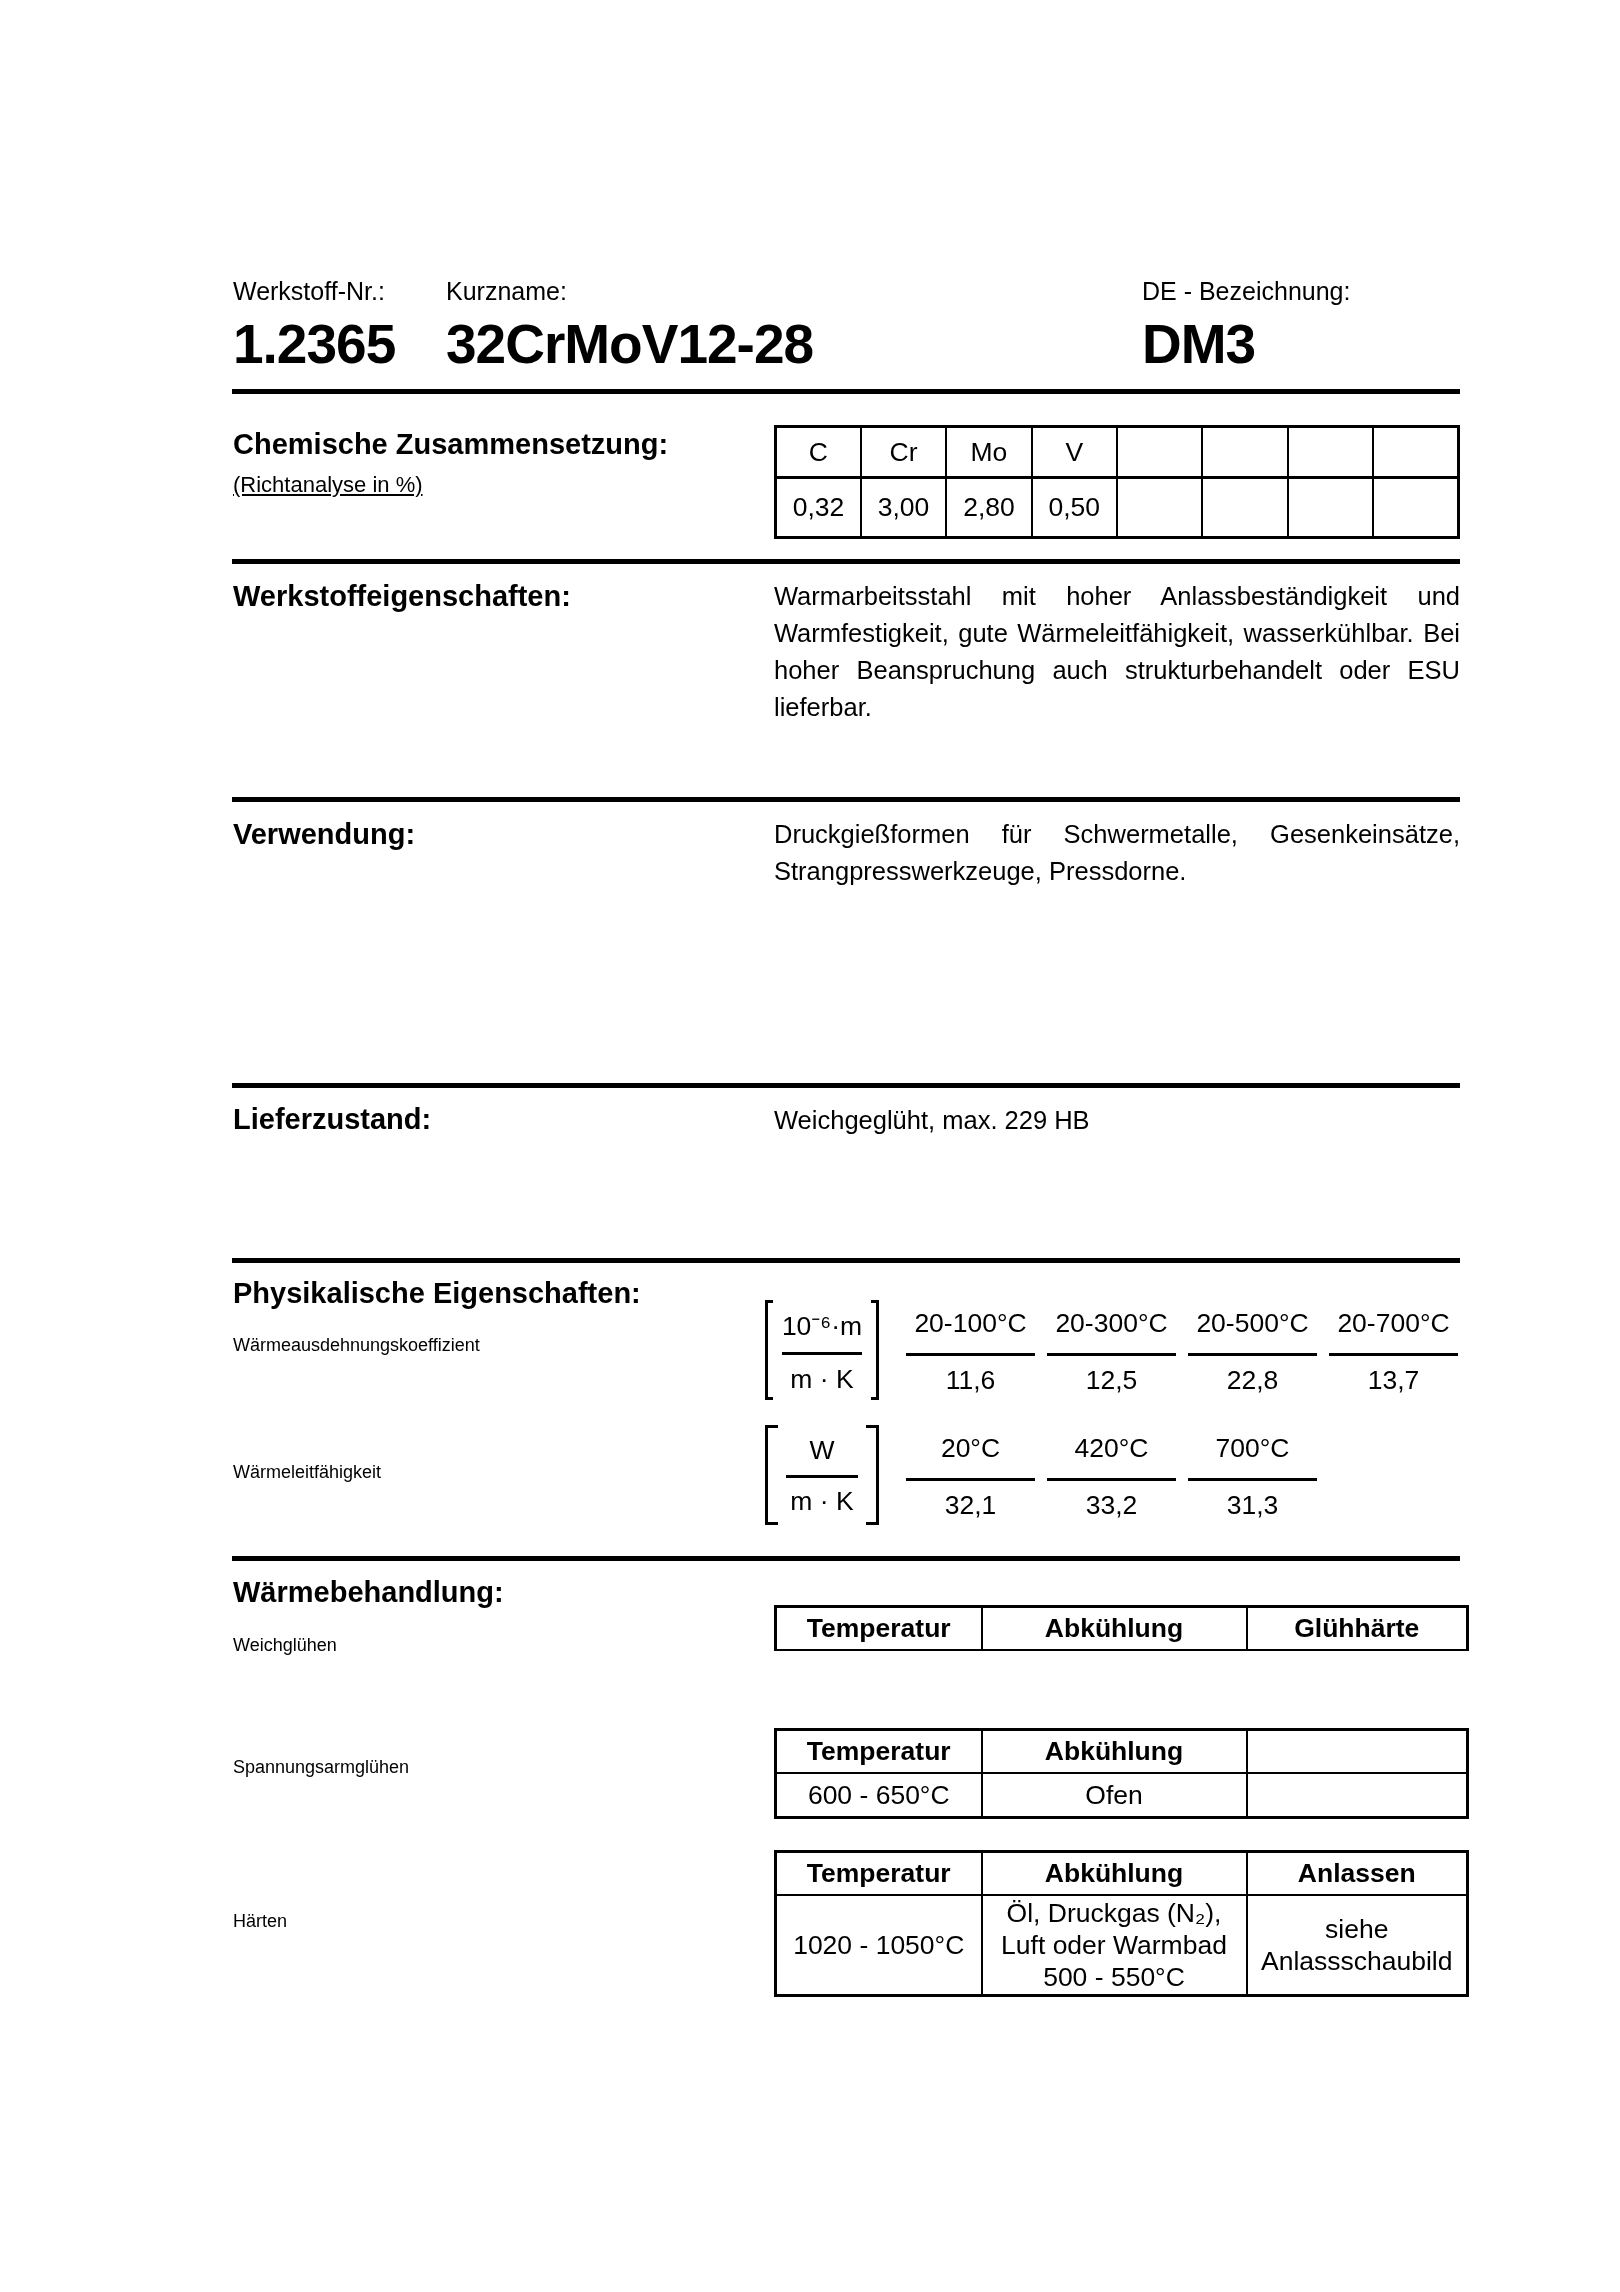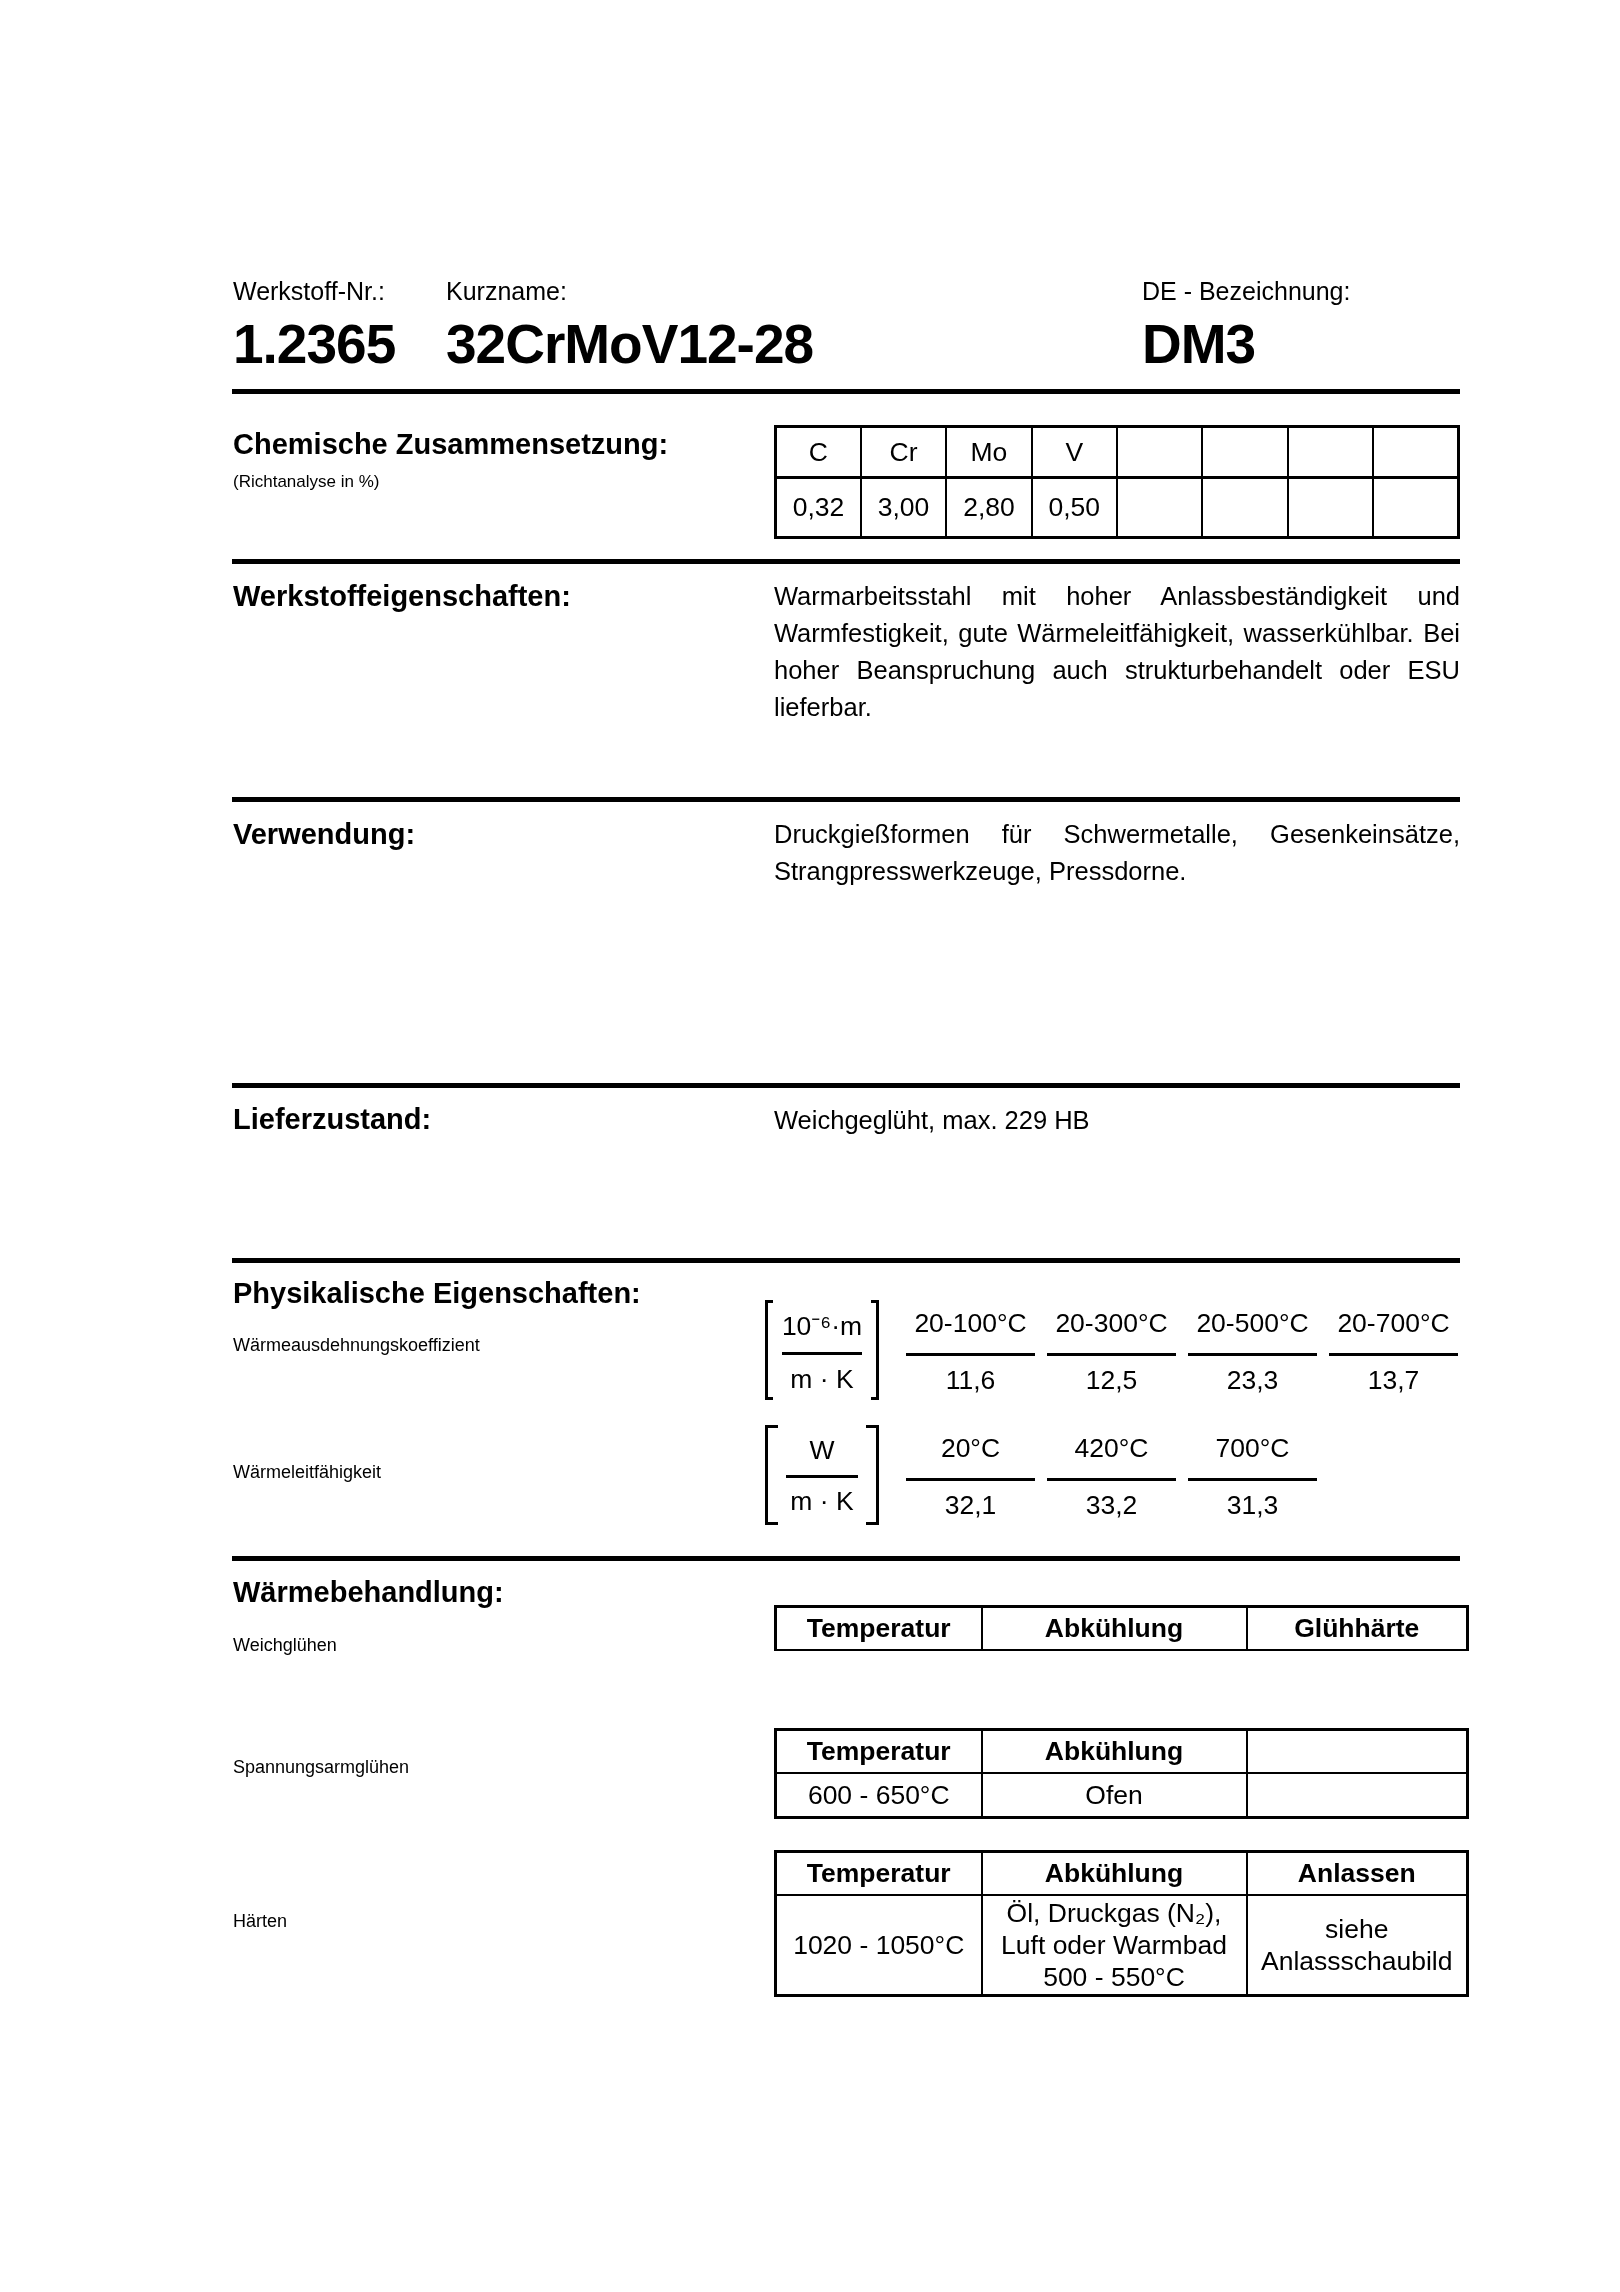--- a/index.html
+++ b/index.html
@@ -7,21 +7,21 @@
     position:relative; width:1620px; height:2293px; background:#ffffff;
     font-family:"Liberation Sans", sans-serif; color:#000; overflow:hidden;
   }
   .abs { position:absolute; }
   .rule { position:absolute; left:232px; width:1228px; height:4.9px; background:#000; }
 
   .hdr-label { font-size:25px; }
   .hdr-value { font-size:55px; font-weight:bold; letter-spacing:-1px; margin-top:5.9px; white-space:nowrap; }
 
   .sec-head { font-size:29px; font-weight:bold; white-space:nowrap; }
-  .sec-sub  { font-size:17px; }
+  .sec-sub  { font-size:22px;text-decoration:underline; }
   .body-col { width:686px; font-size:25.5px; line-height:37px; text-align:justify; }
   .body-line { font-size:25.5px; }
   .side-label { font-size:18px; white-space:nowrap; }
 
   
   .chemtable { position:absolute; left:774px; top:425px; width:686px;
     border-collapse:collapse; table-layout:fixed; font-size:26.5px; text-align:center; }
   .chemtable td { border:2px solid #000; padding:0; }
   .chemtable tr.hd td { height:48px; border-bottom:3.9px solid #000; border-top:3.9px solid #000; }
   .chemtable tr.vl td { height:57px; border-bottom:3.9px solid #000; }
@@ -134,21 +134,21 @@
     <div class="pcol">
       <div class="ph">20-100°C</div>
       <div class="pv">11,6</div>
     </div>
     <div class="pcol">
       <div class="ph">20-300°C</div>
       <div class="pv">12,5</div>
     </div>
     <div class="pcol">
       <div class="ph">20-500°C</div>
-      <div class="pv">23,3</div>
+      <div class="pv">22,8</div>
     </div>
     <div class="pcol">
       <div class="ph">20-700°C</div>
       <div class="pv">13,7</div>
     </div>
   </div>
 
   <div class="abs side-label" style="left:233px; top:1462px;">Wärmeleitfähigkeit</div>
   <div class="fracblock" style="left:765px; top:1425px;">
     <span class="brk brk-l"></span>

